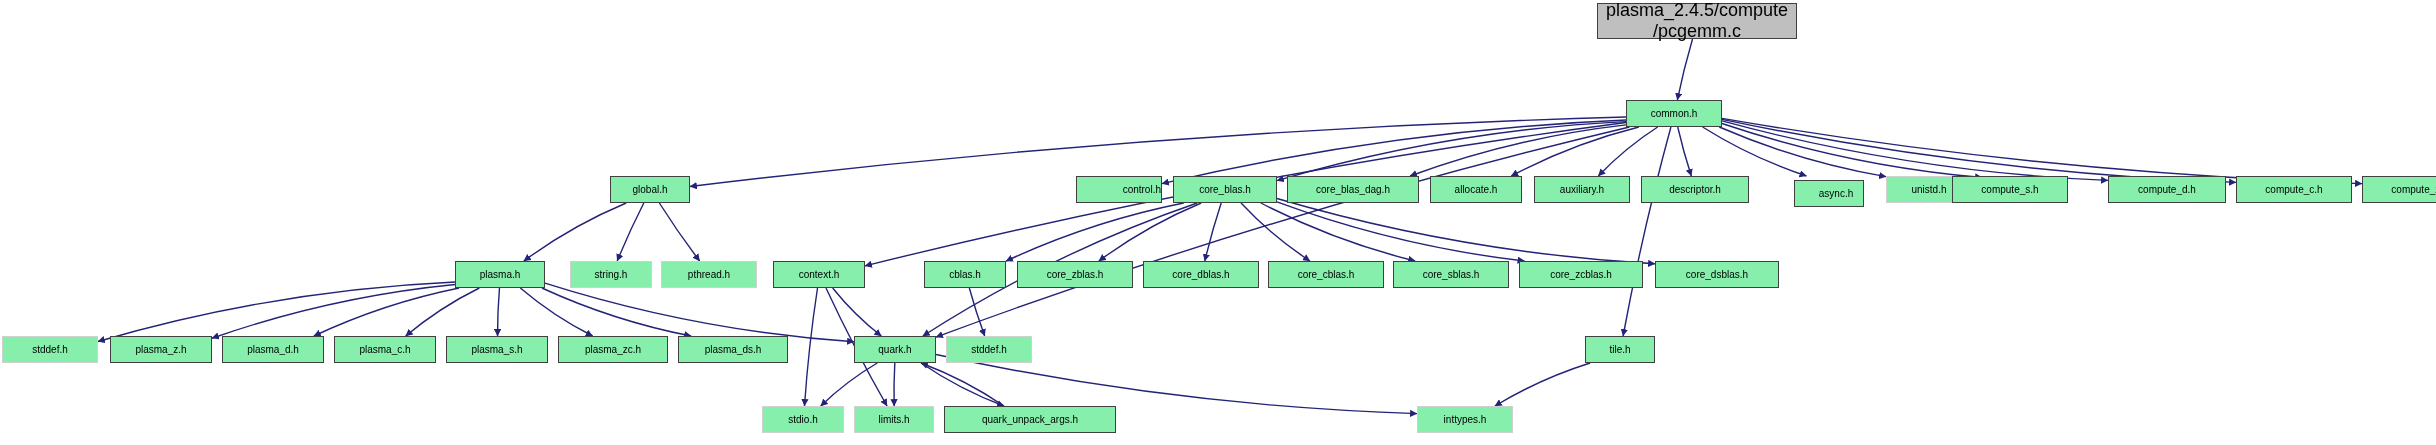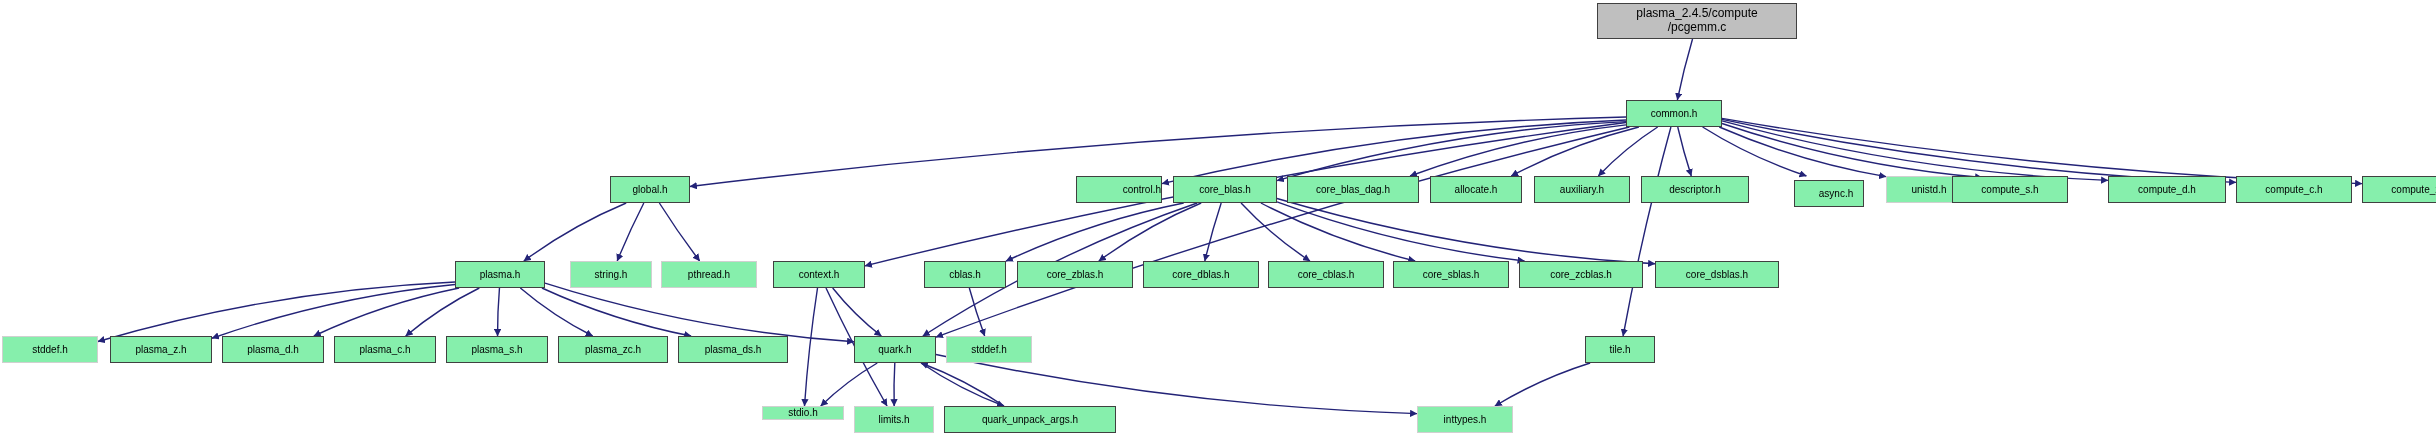--- a/index.html
+++ b/index.html
@@ -67,21 +67,21 @@
         <path d="M 969.32 288 Q 975.992 312.32256 984.68 336" fill="none" stroke="#232377" stroke-width="1.4" marker-end="url(#ah)"></path>
         <path d="M 877.2571428571429 363 Q 846.42 381.10914285714284 820.7428571428571 406" fill="none" stroke="#232377" stroke-width="1.4" marker-end="url(#ah)"></path>
         <path d="M 894.8071428571428 363 Q 893.597 384.4871 894.1928571428572 406" fill="none" stroke="#232377" stroke-width="1.4" marker-end="url(#ah)"></path>
         <path d="M 921.0357142857143 363 Q 959.92 389.4757142857143 1003.9642857142857 406" fill="none" stroke="#232377" stroke-width="1.4" marker-end="url(#ah)"></path>
         <path d="M 1003.9642857142857 406 Q 965.08 379.5242857142857 921.0357142857143 363" fill="none" stroke="#232377" stroke-width="1.4" marker-end="url(#ah)"></path>
         <path d="M 936 354.53508771929825 Q 1173.8183913664457 405.90613145468257 1417 413.60526315789474" fill="none" stroke="#232377" stroke-width="1.4" marker-end="url(#ah)"></path>
         <path d="M 1590.107142857143 363 Q 1539.92 378.78714285714284 1494.892857142857 406" fill="none" stroke="#232377" stroke-width="1.4" marker-end="url(#ah)"></path>
       </g>
   </svg>
   <div id="node-layer">
-      <div class="node root" style="left: 1597px; top: 3px; width: 200px; height: 36px; font-size: 12px;"><span style="white-space: pre;">plasma_2.4.5/compute
+      <div class="node root" style="left: 1597px; top: 3px; width: 200px; height: 36px; font-size: 18px;"><span style="white-space: pre;">plasma_2.4.5/compute
 /pcgemm.c</span></div>
       <div class="node solid" style="left: 1626px; top: 100px; width: 96px; height: 27px;"><span>common.h</span></div>
       <div class="node solid" style="left: 610px; top: 176px; width: 80px; height: 27px;"><span>global.h</span></div>
       <div class="node solid" style="left: 1076px; top: 176px; width: 86px; height: 27px; text-align: right;"><span>control.h</span></div>
       <div class="node solid" style="left: 1173px; top: 176px; width: 104px; height: 27px;"><span>core_blas.h</span></div>
       <div class="node solid" style="left: 1287px; top: 176px; width: 132px; height: 27px;"><span>core_blas_dag.h</span></div>
       <div class="node solid" style="left: 1430px; top: 176px; width: 92px; height: 27px;"><span>allocate.h</span></div>
       <div class="node solid" style="left: 1534px; top: 176px; width: 96px; height: 27px;"><span>auxiliary.h</span></div>
       <div class="node solid" style="left: 1641px; top: 176px; width: 108px; height: 27px;"><span>descriptor.h</span></div>
       <div class="node solid" style="left: 1794px; top: 180px; width: 70px; height: 27px; padding-left: 14px;"><span>async.h</span></div>
@@ -104,18 +104,18 @@
       <div class="node light" style="left: 2px; top: 336px; width: 96px; height: 27px;"><span>stddef.h</span></div>
       <div class="node solid" style="left: 110px; top: 336px; width: 102px; height: 27px;"><span>plasma_z.h</span></div>
       <div class="node solid" style="left: 222px; top: 336px; width: 102px; height: 27px;"><span>plasma_d.h</span></div>
       <div class="node solid" style="left: 334px; top: 336px; width: 102px; height: 27px;"><span>plasma_c.h</span></div>
       <div class="node solid" style="left: 446px; top: 336px; width: 102px; height: 27px;"><span>plasma_s.h</span></div>
       <div class="node solid" style="left: 558px; top: 336px; width: 110px; height: 27px;"><span>plasma_zc.h</span></div>
       <div class="node solid" style="left: 678px; top: 336px; width: 110px; height: 27px;"><span>plasma_ds.h</span></div>
       <div class="node solid" style="left: 854px; top: 336px; width: 82px; height: 27px;"><span>quark.h</span></div>
       <div class="node light" style="left: 946px; top: 336px; width: 86px; height: 27px;"><span>stddef.h</span></div>
       <div class="node solid" style="left: 1585px; top: 336px; width: 70px; height: 27px;"><span>tile.h</span></div>
-      <div class="node light" style="left: 762px; top: 406px; width: 82px; height: 14px; justify-content: center;"><span>stdio.h</span></div>
+      <div class="node light" style="left: 762px; top: 406px; width: 82px; height: 27px; justify-content: center;"><span>stdio.h</span></div>
       <div class="node light" style="left: 854px; top: 406px; width: 80px; height: 27px;"><span>limits.h</span></div>
       <div class="node solid" style="left: 944px; top: 406px; width: 172px; height: 27px;"><span>quark_unpack_args.h</span></div>
       <div class="node light" style="left: 1417px; top: 406px; width: 96px; height: 27px;"><span>inttypes.h</span></div>
     </div>
 </div>
 
 </body></html>

